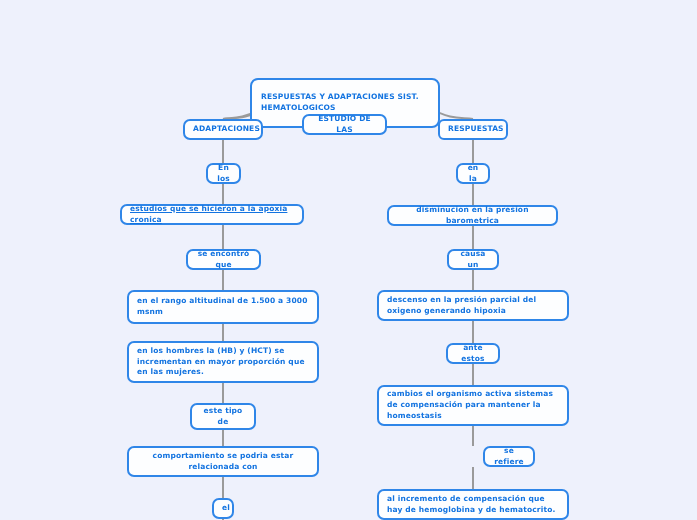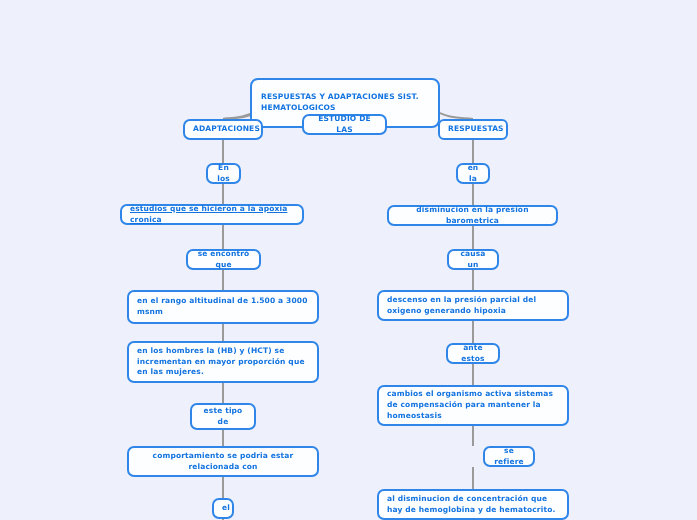--- a/index.html
+++ b/index.html
@@ -170,16 +170,16 @@
   <div class="node center" id="n-r5">
     <span class="txt">ante estos</span>
   </div>
   <div class="node" id="n-r6">
     <span class="txt">cambios el organismo activa sistemas de compensación para mantener la homeostasis</span>
   </div>
   <div class="node center" id="n-r7">
     <span class="txt">se refiere</span>
   </div>
   <div class="node" id="n-r8">
-    <span class="txt">al disminucion de concentración que hay de hemoglobina y de hematocrito.</span>
+    <span class="txt">al incremento de compensación que hay de hemoglobina y de hematocrito.</span>
   </div>
 
 </div>
 
 </body></html>

